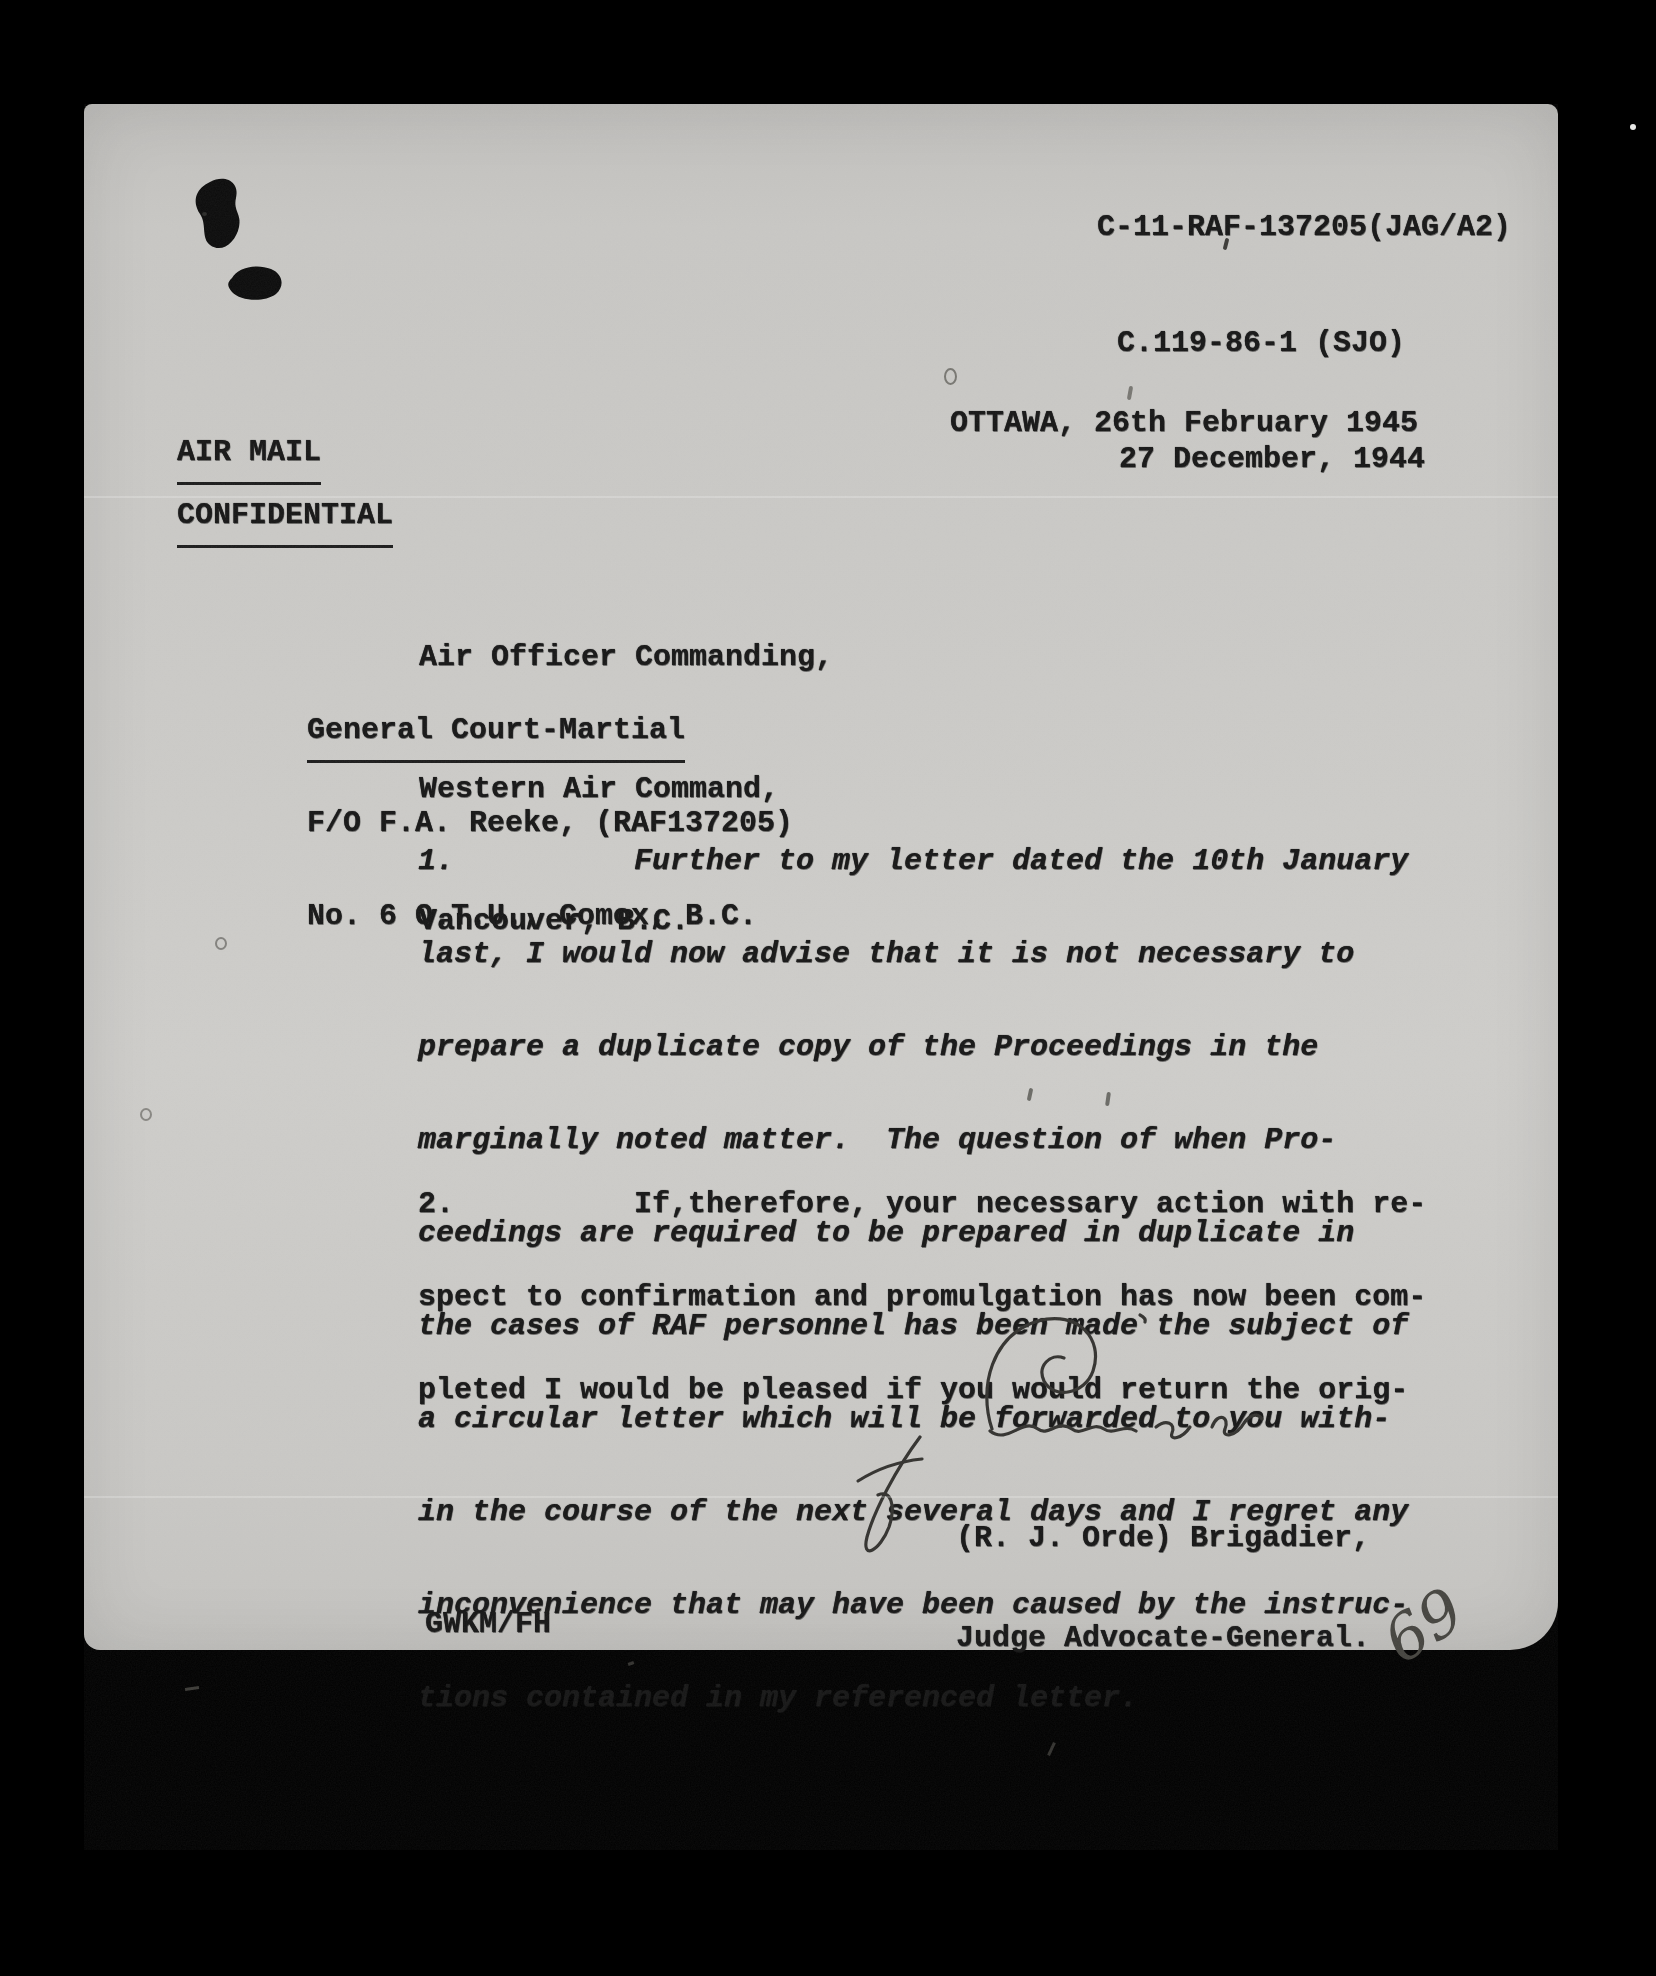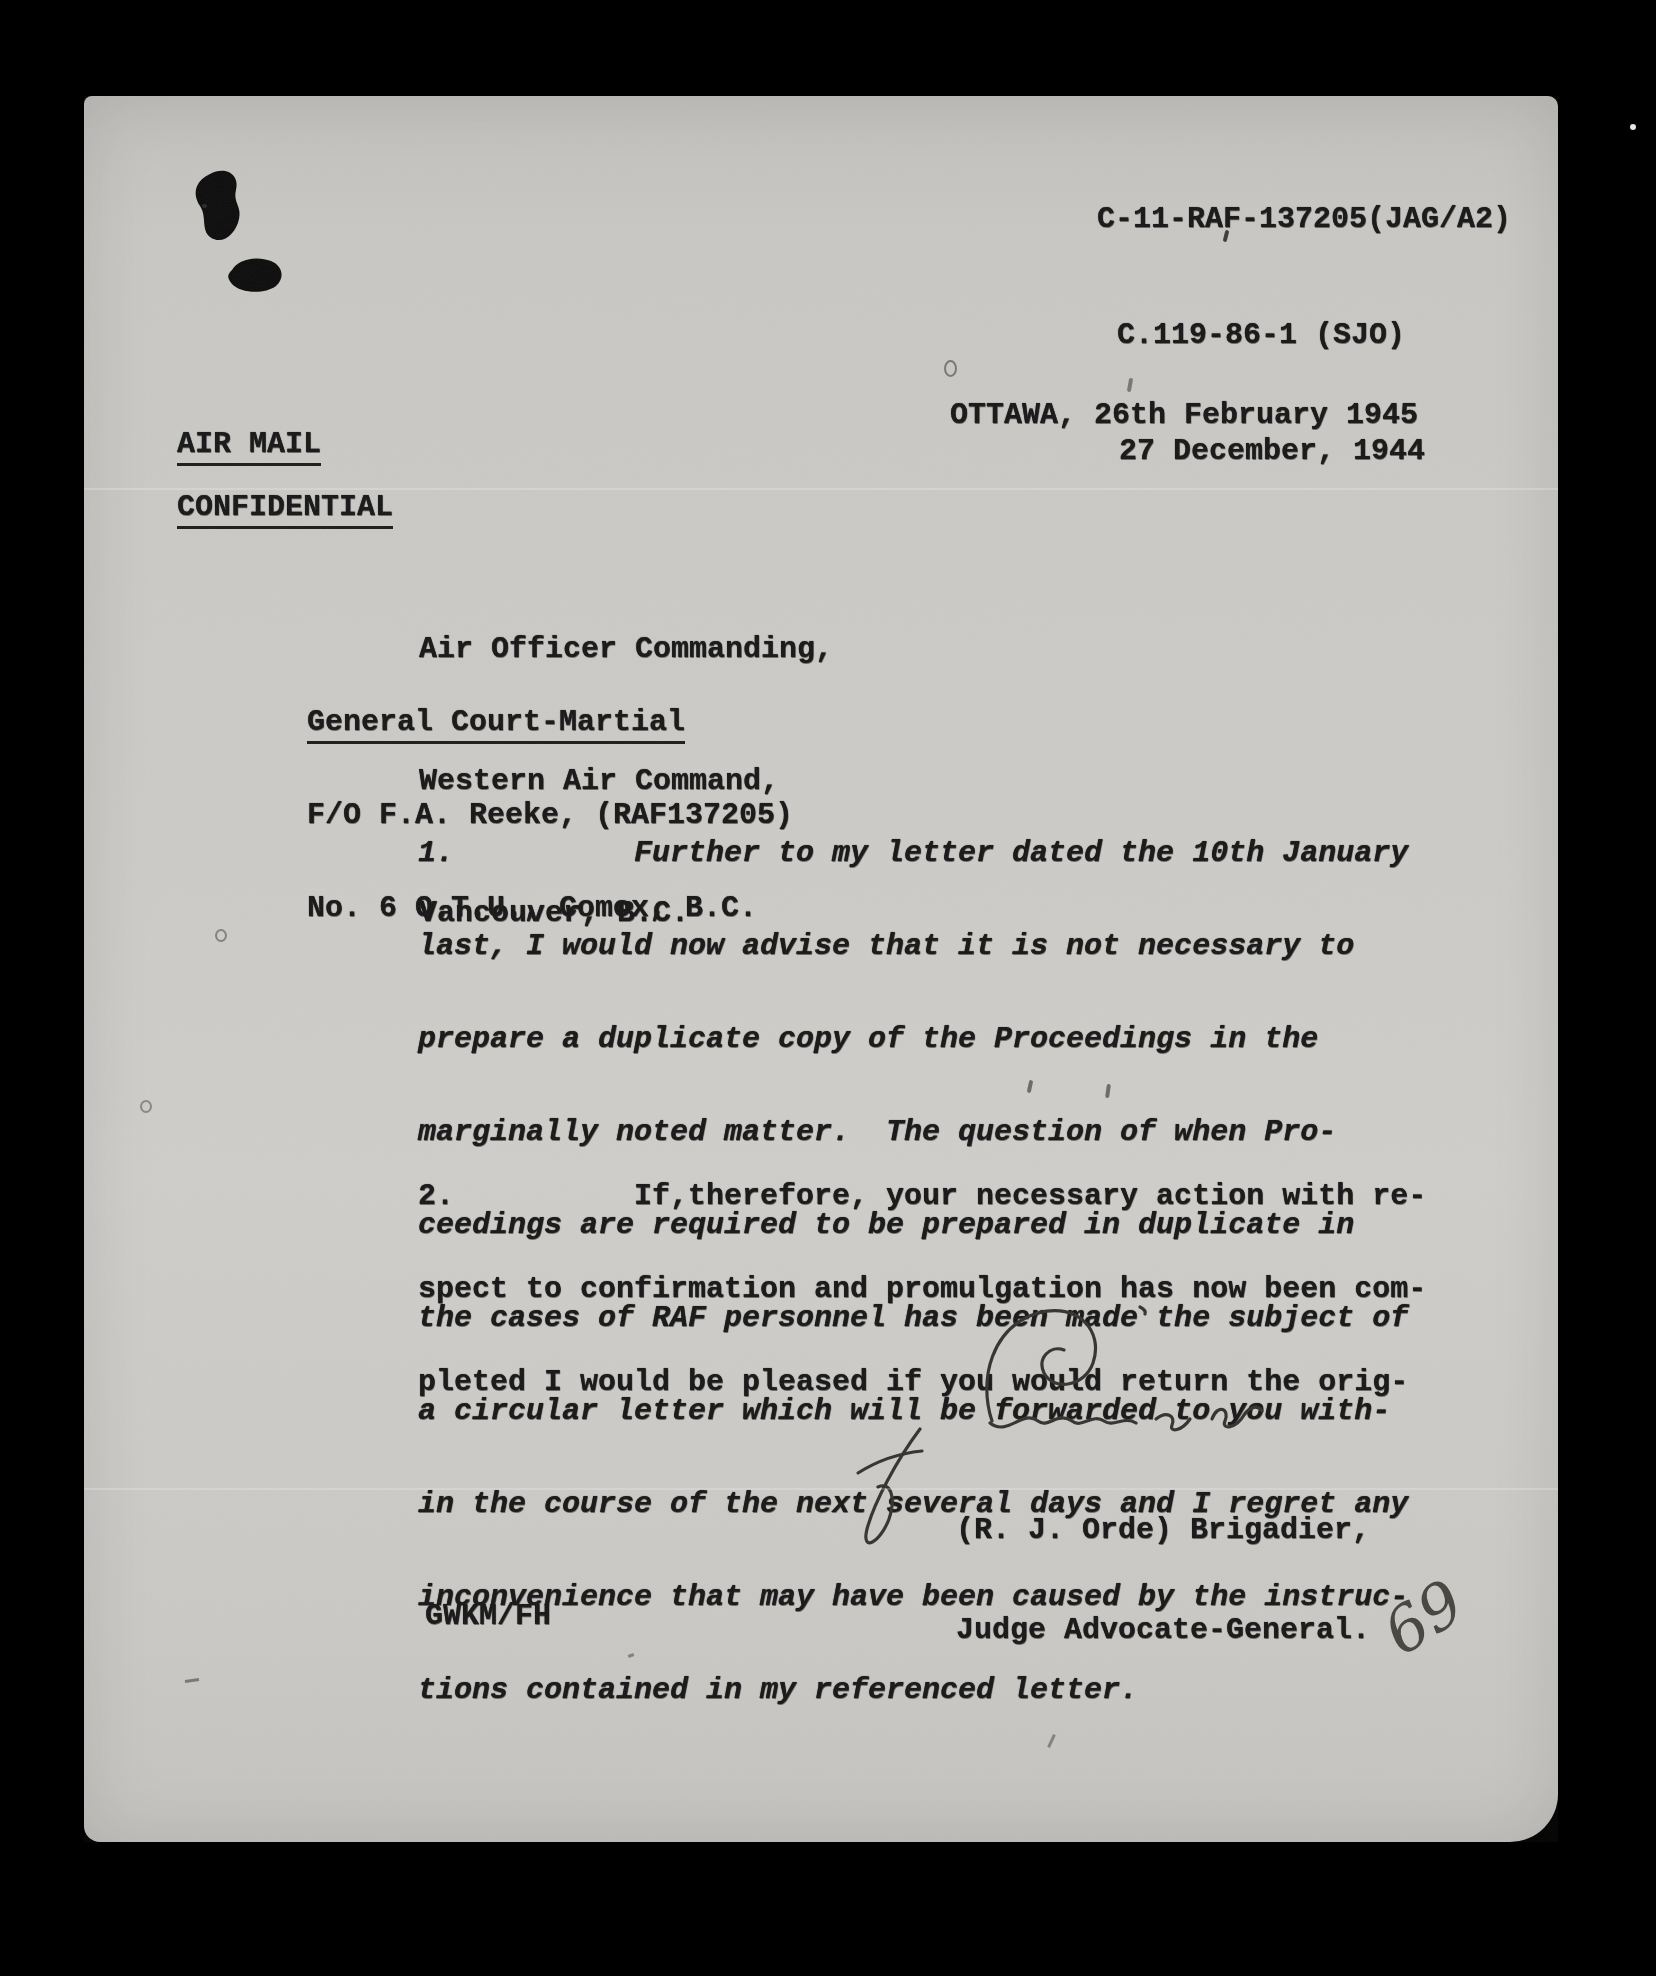--- a/index.html
+++ b/index.html
@@ -5,43 +5,43 @@
   html,body{margin:0;padding:0;}
   body{
     width:1656px;height:1976px;
     background:#000;
     position:relative;
     overflow:hidden;
     font-family:"Liberation Mono", monospace;
   }
   .paper{
     position:absolute;
-    left:84px;top:96px;
-    width:1474px;height:1746px;
+    left:84px;top:104px;
+    width:1474px;height:1546px;
     background:linear-gradient(180deg,#c2c1be 0%,#c9c8c5 8%,#cccbc8 38%,#cfcecb 62%,#cac9c6 88%,#c5c4c1 100%);
     border-radius:8px 10px 48px 16px;
     box-shadow:0 0 20px rgba(0,0,0,0.85), inset 0 0 70px rgba(0,0,0,0.10);
   }
   .typed{
     position:absolute;
     color:#161616;
     font-family:"Liberation Mono", monospace;
     font-weight:bold;
     font-size:30px;
     line-height:31px;
     white-space:pre;
     text-shadow:0 0 1px rgba(25,25,25,0.85), 0.5px 0.5px 0.5px rgba(25,25,25,0.5);
   }
   .typed .line{height:31px;}
   .lh30 .line{height:30px;line-height:30px;margin-top:40px;}
   .gap54 .line{height:54px;line-height:34px;}
   .u{
     display:inline-block;
     border-bottom:3px solid #1c1c1c;
-    padding-bottom:3px;
+    padding-bottom:14px;
   }
   .pencil{
     position:absolute;
     color:#45443f;
     font-family:"DejaVu Serif", serif;
     font-style:italic;
   }
   .speck{position:absolute;}
   .noise-overlay{
     position:absolute;left:0;top:0;

